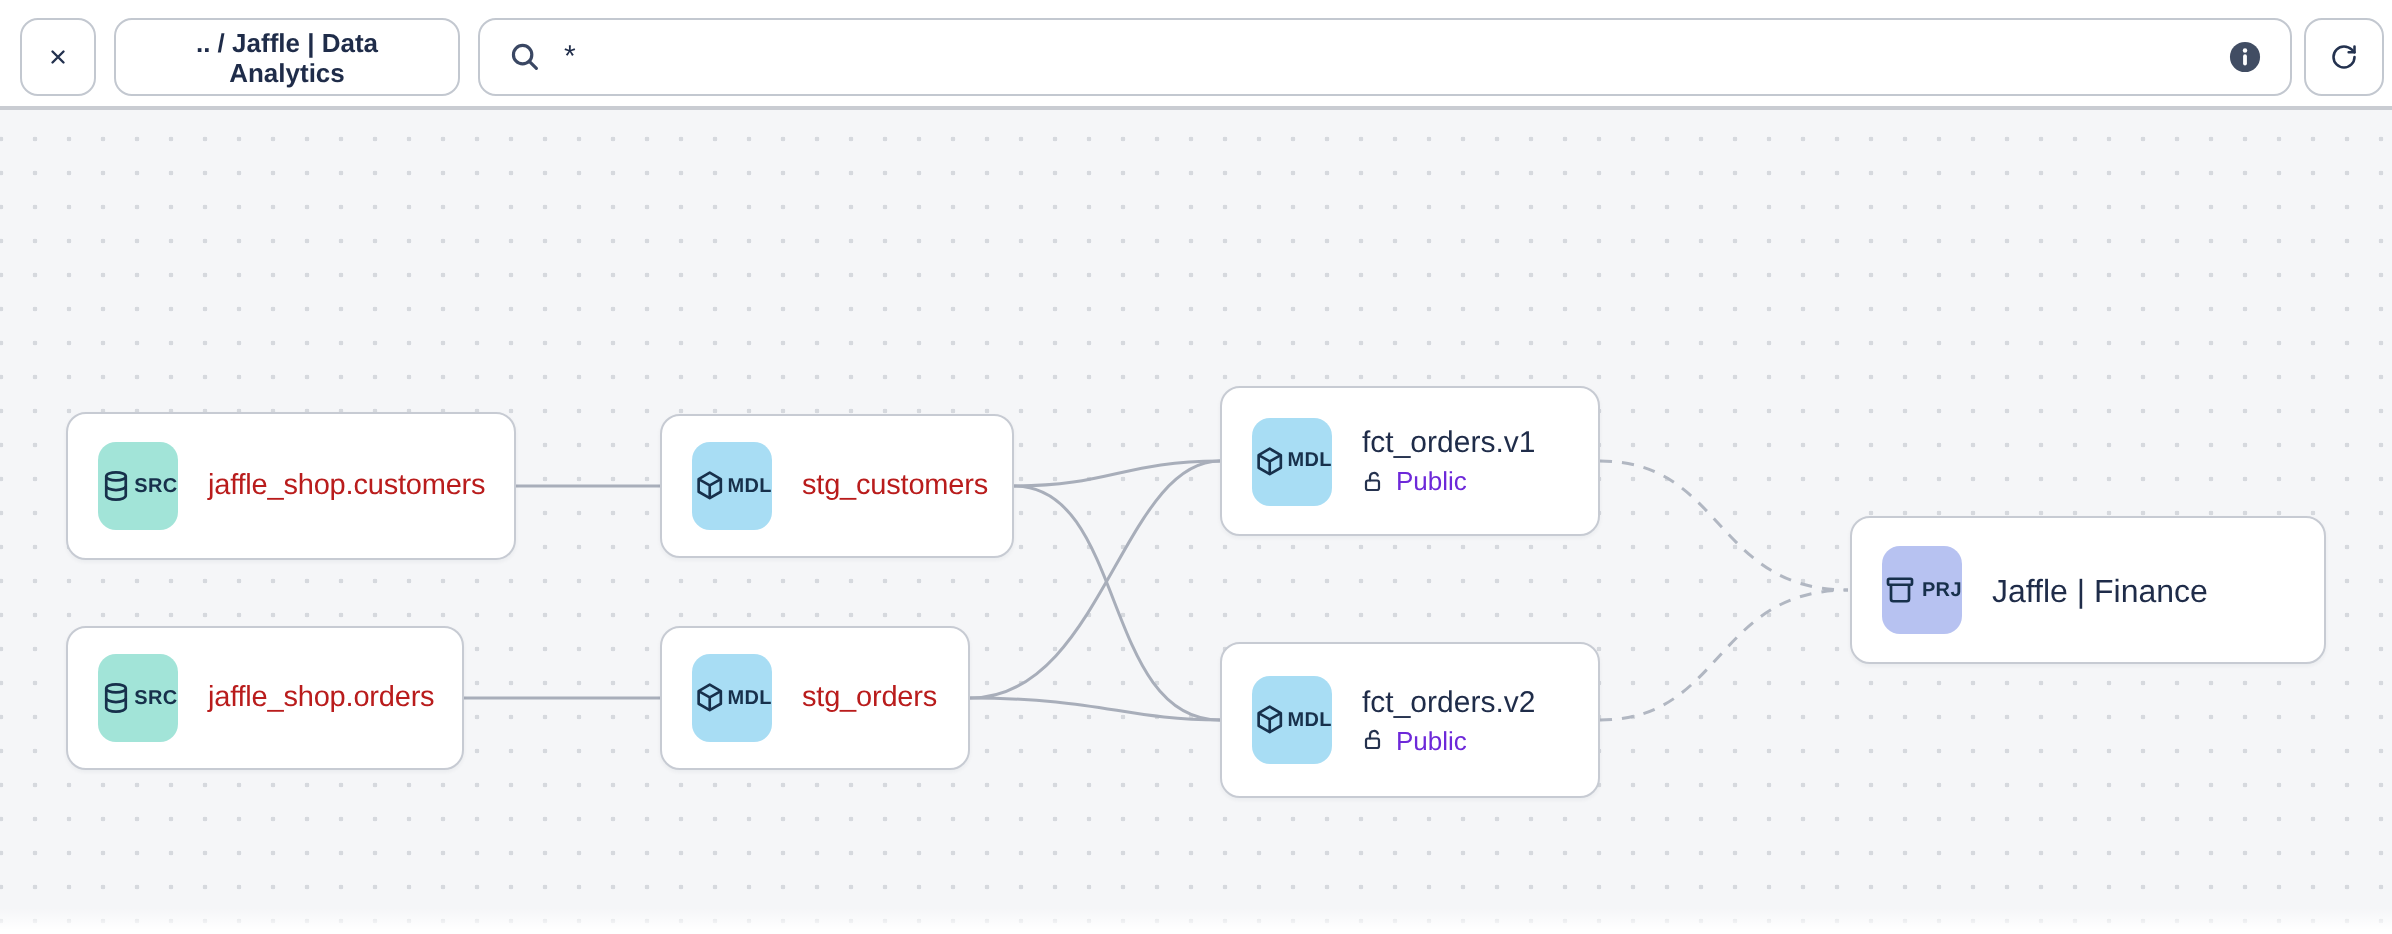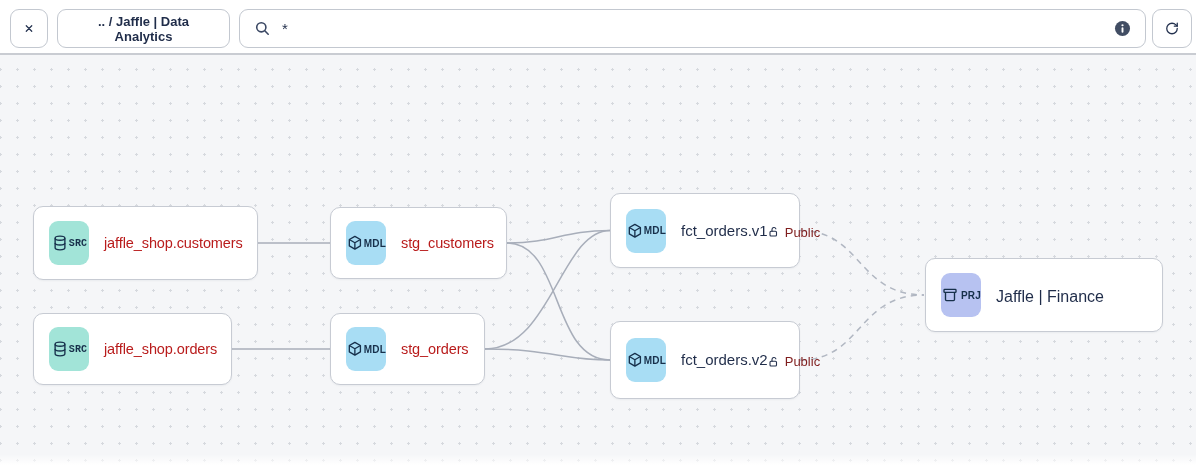--- a/index.html
+++ b/index.html
@@ -52,27 +52,27 @@
     background:#ffffff;border:1px solid #c7cbd3;border-radius:10px;
     box-shadow:0 1px 2px rgba(27,40,64,.05);
     display:flex;align-items:center;gap:15px;padding-left:15px;
   }
   .badge{
     width:40px;height:44px;border-radius:9px;flex:0 0 40px;
     display:flex;flex-direction:row;align-items:center;justify-content:center;
     color:#17304b;
   }
   .badge .btxt{font-size:10px;font-weight:700;letter-spacing:.2px;margin-top:1px;line-height:10px;}
-  .badge.src{background:var(--src-badge,#a2e4d8);font-family:Liberation Mono, monospace;}
+  .badge.src{background:var(--src-badge,#a2e4d8);}
   .badge.mdl{background:var(--mdl-badge,#a8ddf4);}
   .badge.prj{background:var(--prj-badge,#b7c2f1);justify-content:space-between;}
   .nlabel{font-size:14.5px;color:#b91c1c;white-space:nowrap;letter-spacing:-.1px;}
-  .ncol{display:flex;flex-direction:row;justify-content:center;}
+  .ncol{display:flex;flex-direction:column;justify-content:center;}
   .ncol .title{font-size:15px;color:#1f2c49;white-space:nowrap;}
-  .accessrow{display:flex;align-items:center;gap:5px;margin-top:3px;color:#7f1d1d;}
+  .accessrow{display:flex;align-items:center;gap:5px;margin-top:3px;color:#6d28d9;}
   .accessrow .acctxt{font-size:13px;}
   .prjcol .toptxt{font-size:12px;font-weight:700;color:#1f2c49;white-space:nowrap;}
   .prjcol .bigtxt{font-size:16px;color:#1f2c49;margin-top:3px;white-space:nowrap;}
 </style>
 </head>
 <body>
 
 <div class="toolbar">
 
   <button class="tbtn btn-close">

